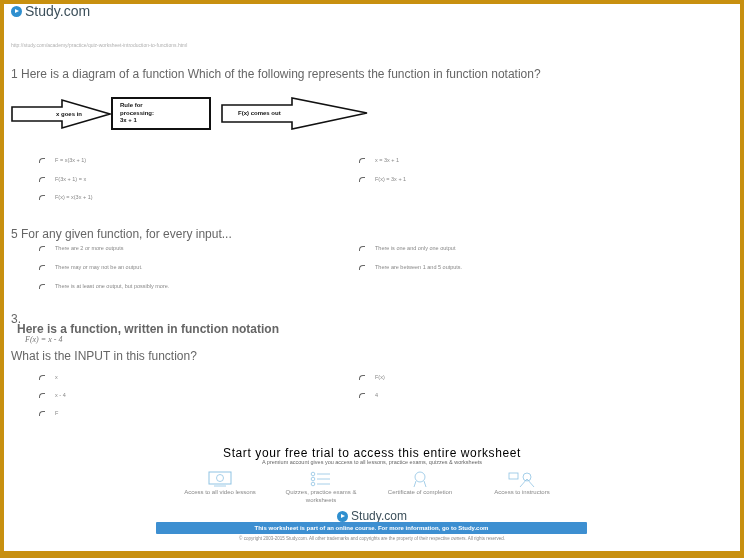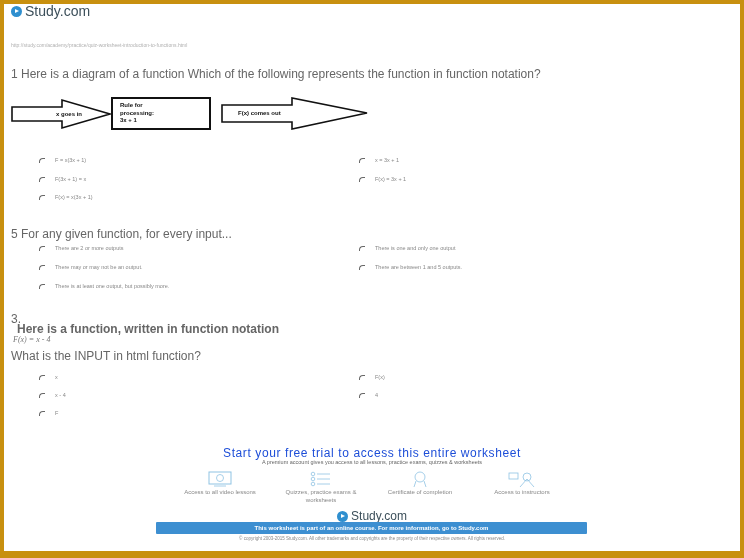--- a/index.html
+++ b/index.html
@@ -12,21 +12,21 @@
     .logo-dot::after { content:""; position:absolute; left:4px; top:3px; border-left:4px solid #fff; border-top:2.5px solid transparent; border-bottom:2.5px solid transparent; }
     .title { left:6px; top:24px; font-size:14px; font-weight:bold; color:#2c4a56; letter-spacing:0.2px; }
     .url { left:7px; top:38px; font-size:5px; color:#b0b0b0; }
     .q-text { font-size:12px; color:#666; }
     .opt { display:flex; align-items:center; gap:10px; font-size:5.5px; color:#888; }
     .radio { width:6px; height:5px; border-top:1.5px solid #666; border-left:1.5px solid #666; border-radius:4px 0 0 0; display:inline-block; }
     .diagram { left:6px; top:93px; width:360px; height:40px; }
     .box-rule { position:absolute; left:101px; top:0; width:100px; height:33px; border:2px solid #111; background:#fff; font-size:6px; font-weight:bold; padding:3px 7px; line-height:7.5px; color:#111; }
     .arrow-label { position:absolute; font-size:6px; font-weight:bold; color:#111; }
     .mathq { font-style:italic; font-size:8px; color:#777; font-family:"Liberation Serif", serif; }
-    .promo-title { left:0; width:736px; text-align:center; top:442px; font-size:12px; color:#1d4ed8; letter-spacing:0.6px; }
+    .promo-title { left:0; width:736px; text-align:center; top:442px; font-size:12px; color:#000000; letter-spacing:0.6px; }
     .promo-sub { left:0; width:736px; text-align:center; top:455px; font-size:5.5px; color:#666; }
     .feature { position:absolute; top:467px; width:90px; text-align:center; }
     .feature svg { display:block; margin:0 auto; }
     .feature-label { font-size:6px; color:#888; line-height:7.5px; margin-top:2px; white-space:normal; }
     .footer-logo { left:0; width:736px; top:505px; display:flex; justify-content:center; align-items:center; gap:3px; font-size:12px; color:#3c4f5a; }
     .banner { position:absolute; left:152px; top:518px; width:431px; height:12px; background:#3d8fd1; color:#fff; font-size:6px; font-weight:bold; text-align:center; line-height:12px; border-radius:1px; }
     .copyright { left:0; width:736px; top:532px; text-align:center; font-size:4.5px; color:#888; line-height:6px; white-space:normal; }
   </style>
 </head>
 <body>
@@ -94,22 +94,22 @@
       <span class="radio"></span>
       <span>There are between 1 and 5 outputs.</span>
     </div>
   <div class="abs opt" style="left:35px;top:279px;">
       <span class="radio"></span>
       <span>There is at least one output, but possibly more.</span>
     </div>
 
   <div class="abs q-text" style="left:7px;top:308px;">3.</div>
   <div class="abs q-text" style="left:13px;top:318px;font-weight:bold;">Here is a function, written in function notation</div>
-  <div class="abs mathq" style="left:9px;top:331px;">F(x) = x - 4</div>
-  <div class="abs q-text" style="left:7px;top:345px;">What is the INPUT in html function?</div>
+  <div class="abs mathq" style="left:21px;top:331px;">F(x) = x - 4</div>
+  <div class="abs q-text" style="left:7px;top:345px;">What is the INPUT in this function?</div>
 
   <div class="abs opt" style="left:35px;top:370px;">
       <span class="radio"></span>
       <span>x</span>
     </div>
   <div class="abs opt" style="left:355px;top:370px;">
       <span class="radio"></span>
       <span>F(x)</span>
     </div>
   <div class="abs opt" style="left:35px;top:388px;">

